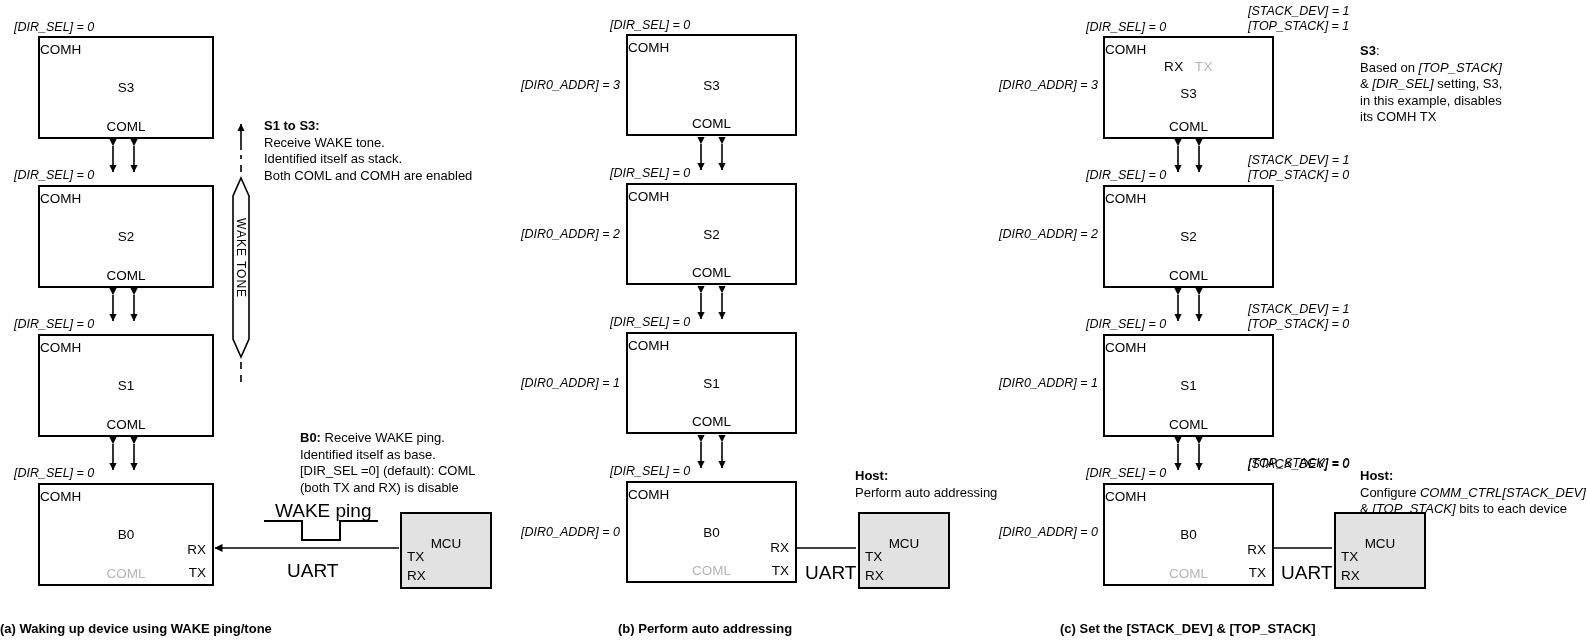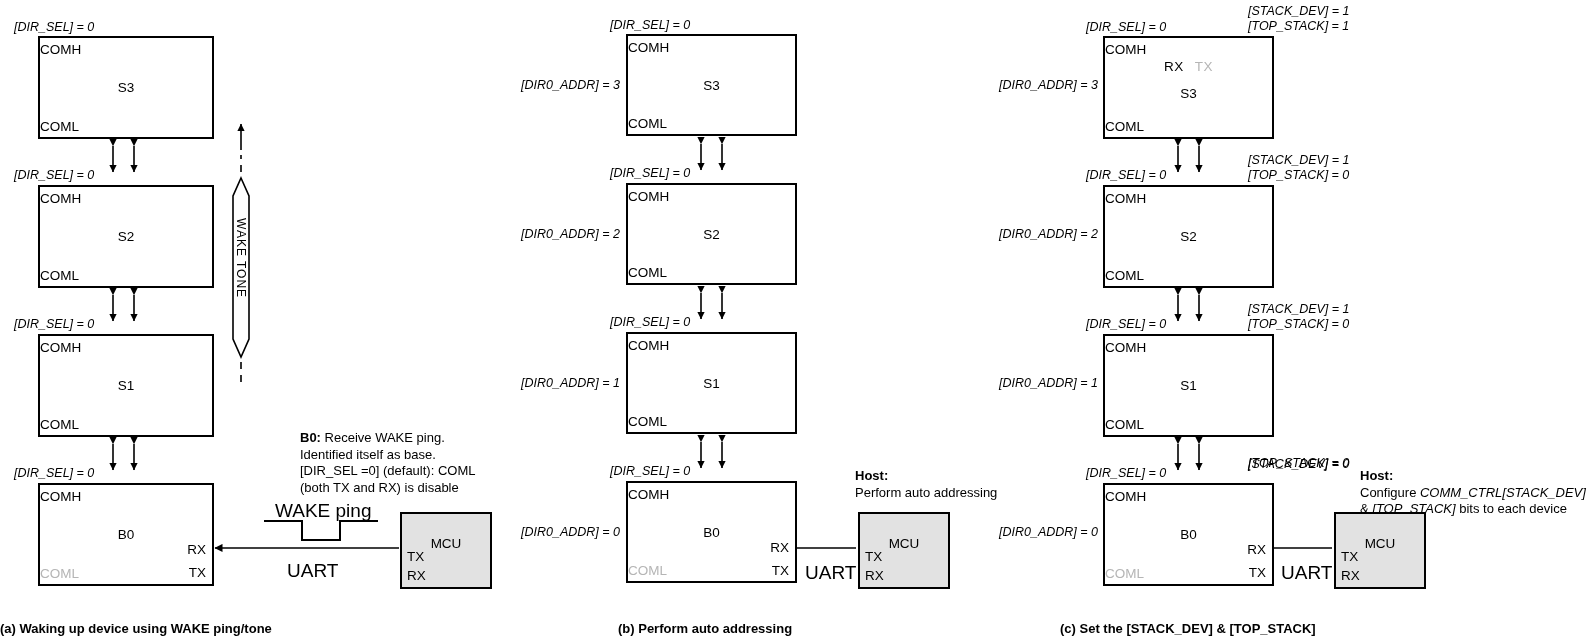--- a/index.html
+++ b/index.html
@@ -41,21 +41,21 @@
   .dev-rxtx .tx-dis { color: #b5b5b5; margin-left: 11px; }
   .dev-name {
     position: absolute;
     left: 0; right: 0;
     text-align: center;
     font-size: 13.5px;
   }
   .dev-coml {
     position: absolute;
     bottom: 3px; left: 0; right: 0;
-    text-align: left;
+    text-align: center;
     font-size: 13.5px;
     line-height: 15px;
   }
   .dev-coml.dis { color: #b5b5b5; }
   .dev-port {
     position: absolute;
     right: 6px;
     font-size: 13.5px;
   }
 
@@ -231,20 +231,26 @@
   <div class="dev-box" style="left:38px; top:483px; width:176px; height:103px;">
     <div class="dev-comh">COMH</div>
     <div class="dev-name" style="top:42px;">B0</div>
     <div class="dev-port" style="top:57px;">RX</div>
     <div class="dev-port" style="top:80px;">TX</div>
     <div class="dev-coml dis">COML</div>
   </div>
 
   <div class="wt-text" style="left:234px; top:218px;">WAKE TONE</div>
 
+  <div class="note" style="left:264px; top:118px;">
+    <div><b>S1 to S3:</b></div>
+    <div>Receive WAKE tone.</div>
+    <div>Identified itself as stack.</div>
+    <div>Both COML and COMH are enabled</div>
+  </div>
 
   <div class="note" style="left:300px; top:430px;">
     <div><b>B0:</b><span> Receive WAKE ping.</span></div>
     <div>Identified itself as base.</div>
     <div>[DIR_SEL =0] (default): COML</div>
     <div>(both TX and RX) is disable</div>
   </div>
 
   <div class="plain-lbl" style="left:275px; top:500px;">WAKE ping</div>
   <div class="plain-lbl" style="left:287px; top:560px;">UART</div>
@@ -344,20 +350,27 @@
   <div class="lbl" style="left:1248px; top:441px;margin-top:16px;">[STACK_DEV] = 0</div>
   <div class="lbl" style="left:1248px; top:456px;">[TOP_STACK] = 0</div>
   <div class="dev-box" style="left:1103px; top:483px; width:171px; height:103px;">
     <div class="dev-comh">COMH</div>
     <div class="dev-name" style="top:42px;">B0</div>
     <div class="dev-port" style="top:57px;">RX</div>
     <div class="dev-port" style="top:80px;">TX</div>
     <div class="dev-coml dis">COML</div>
   </div>
 
+  <div class="note" style="left:1360px; top:43px;">
+    <div><b>S3</b><span>:</span></div>
+    <div><span>Based on </span><i>[TOP_STACK]</i></div>
+    <div><span>&amp; </span><i>[DIR_SEL]</i><span> setting, S3,</span></div>
+    <div>in this example, disables</div>
+    <div>its COMH TX</div>
+  </div>
 
   <div class="note" style="left:1360px; top:468px;">
     <div><b>Host:</b></div>
     <div><span>Configure </span><i>COMM_CTRL[STACK_DEV]</i></div>
     <div><span>&amp; </span><i>[TOP_STACK]</i><span> bits to each device</span></div>
   </div>
 
   <div class="plain-lbl" style="left:1281px; top:562px;">UART</div>
 
   <div class="mcu-box" style="left:1334px; top:512px;">

